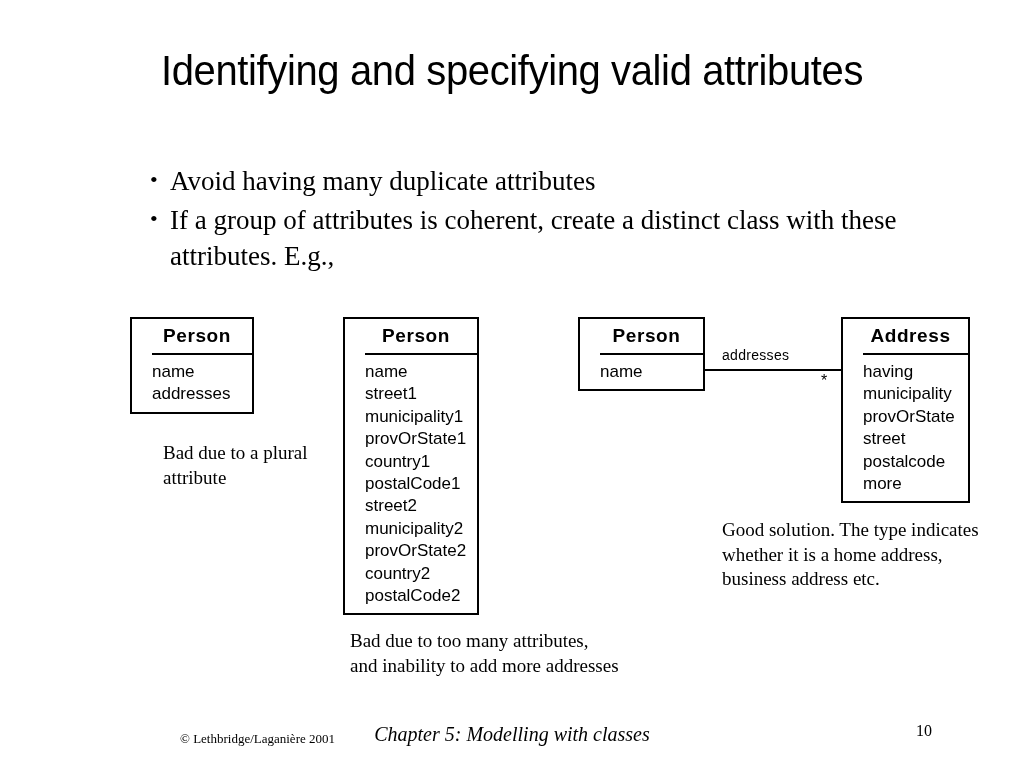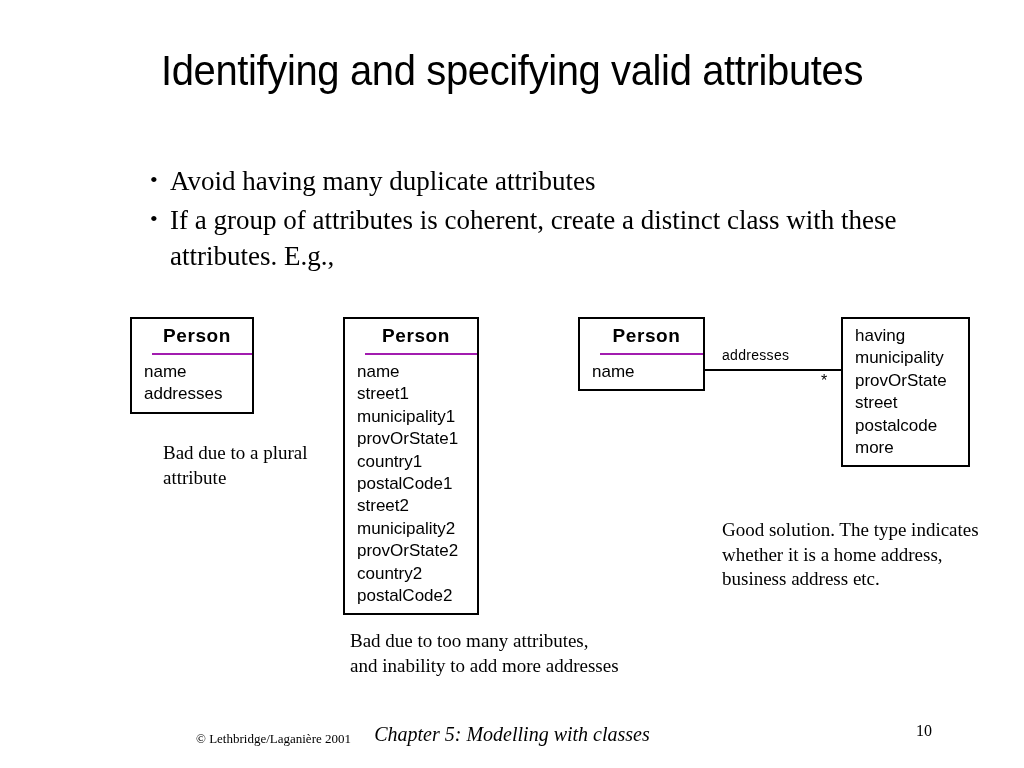--- a/index.html
+++ b/index.html
@@ -65,29 +65,29 @@
     background: #fff;
     box-sizing: border-box;
   }
   .uml-header {
     text-align: center;
     font-family: "Liberation Sans", "DejaVu Sans", sans-serif;
     font-weight: bold;
     font-size: 19px;
     letter-spacing: 0.6px;
     padding: 7px 10px 6px 0;
-    border-bottom: 2px solid #a21caf;
+    border-bottom: 2px solid #000000;
     line-height: 1.1;
     margin-left: 20px;
   }
   .uml-attrs {
     font-family: "Liberation Sans", "DejaVu Sans", sans-serif;
     font-size: 17px;
     line-height: 22.4px;
-    padding: 6px 0 6px 12px;
+    padding: 6px 0 6px 20px;
   }
   .uml-attrs div {
     white-space: nowrap;
   }
 
   
   #box-person-bad     { left: 130px; top: 317px; width: 124px; }
   #box-person-flat    { left: 343px; top: 317px; width: 136px; }
   #box-person-good    { left: 578px; top: 317px; width: 127px; }
   #box-address        { left: 841px; top: 317px; width: 129px; }
@@ -126,21 +126,21 @@
     font-size: 19px;
     line-height: 24.5px;
   }
   #caption-bad-plural   { left: 135px; top: 441px; width: 180px; margin-left: 28px; }
   #caption-bad-many     { left: 350px; top: 629px; width: 270px; }
   #caption-good         { left: 722px; top: 518px; width: 260px; }
 
   
   .footer-copyright {
     position: absolute;
-    left: 196px;
+    left: 180px;
     top: 731px;
     font-size: 13px;
     white-space: nowrap;
   }
   .footer-center {
     position: absolute;
     left: 0;
     top: 723px;
     width: 1024px;
     text-align: center;
@@ -200,20 +200,21 @@
   <div class="uml-attrs">
     <div>name</div>
   </div>
 </div>
 
 <div class="assoc-line"></div>
 <div class="assoc-label">addresses</div>
 <div class="assoc-mult">*</div>
 
 <div class="uml-box" id="box-address">
+  <div class="uml-header">Address</div>
   <div class="uml-attrs">
     <div>having</div>
     <div>municipality</div>
     <div>provOrState</div>
     <div>street</div>
     <div>postalcode</div>
     <div>more</div>
   </div>
 </div>
 

